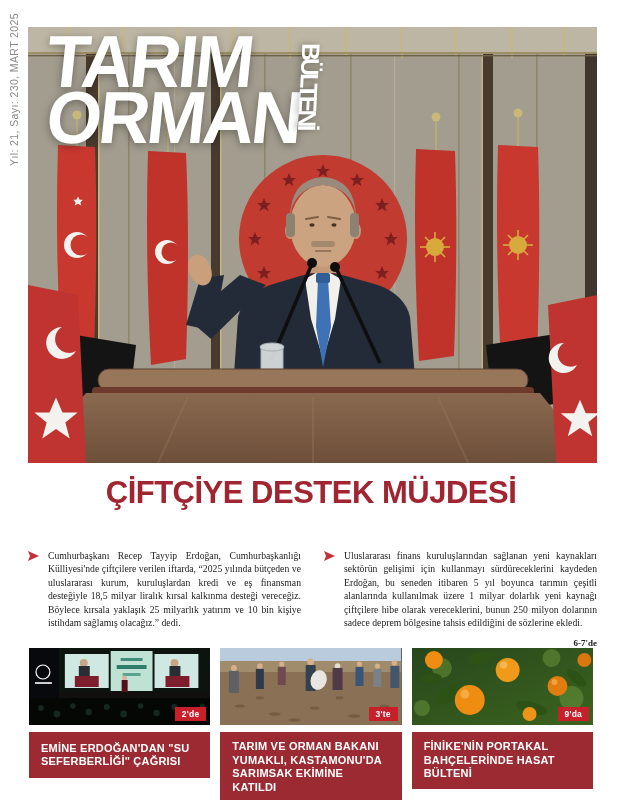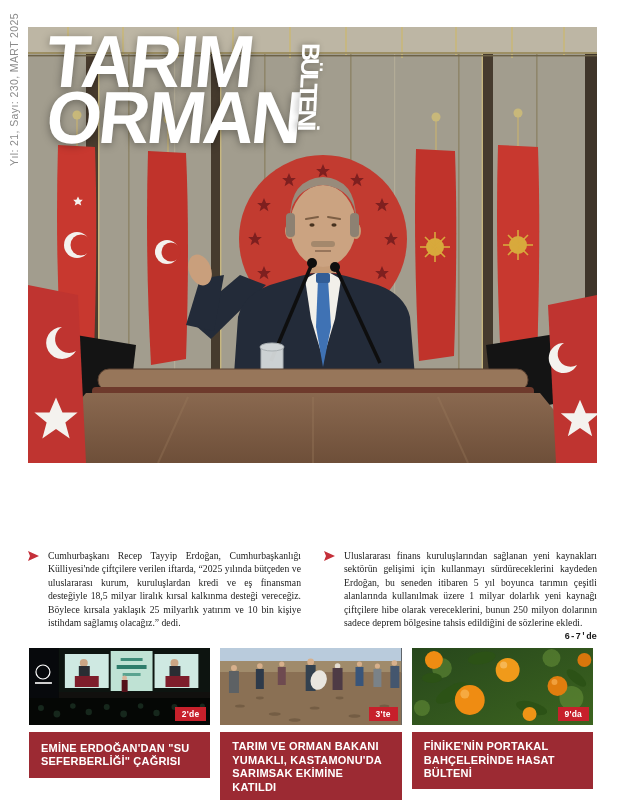--- a/index.html
+++ b/index.html
@@ -36,22 +36,22 @@
   }
   
   .columns{position:absolute;left:28px;top:549px;width:569px;display:flex;gap:23px;}
   .col{flex:1;position:relative;padding-left:20px;
        font-family:"Liberation Serif",serif;font-size:9.7px;line-height:13.4px;
        color:#222;text-align:justify;}
   .arrow{
     position:absolute;left:0;top:2px;width:11px;height:10px;background:#c5303a;
     clip-path:polygon(0 0,100% 50%,0 100%,18% 50%);
   }
-  .pageref{font-family:Liberation Mono, monospace;font-weight:700;font-size:9px;
-           color:#1a1a1a;text-align:right;margin-top:2px;}
+  .pageref{font-family:Liberation Serif, serif;font-weight:700;font-size:9px;
+           color:#1a1a1a;text-align:right;margin-top:8px;}
   
   .teasers{position:absolute;left:29px;top:648px;width:564px;
            display:grid;grid-template-columns:1fr 1fr 1fr;gap:10px;}
   .thumb{position:relative;height:77px;overflow:hidden;background:#333;text-decoration:underline;}
   .thumb svg{display:block;width:100%;height:100%;}
   .badge{
     position:absolute;right:4px;bottom:4px;background:#c7202b;color:#fff;
     font-weight:700;font-size:8.5px;padding:2px 7px;letter-spacing:.2px;
   }
   .caption{
@@ -236,20 +236,21 @@
     </svg>
 
     <div class="masthead">
       <div class="big">TARIM</div>
       <div class="big">ORMAN</div>
       <div class="vert">BÜLTENİ</div>
     </div>
   </div>
 
   <div class="headline">
+    <div>ÇİFTÇİYE DESTEK MÜJDESİ</div>
   </div>
 
   <div class="columns">
     <div class="col">
       <span class="arrow"></span>
       <span>Cumhurbaşkanı Recep Tayyip Erdoğan, Cumhurbaşkanlığı Külliyesi'nde çiftçilere verilen iftarda, “2025 yılında bütçeden ve uluslararası kurum, kuruluşlardan kredi ve eş finansman desteğiyle 18,5 milyar liralık kırsal kalkınma desteği vereceğiz. Böylece kırsala yaklaşık 25 milyarlık yatırım ve 10 bin kişiye istihdam sağlamış olacağız.” dedi.</span>
     </div>
     <div class="col">
       <span class="arrow"></span>
       <span>Uluslararası finans kuruluşlarından sağlanan yeni kaynakları sektörün gelişimi için kullanmayı sürdüreceklerini kaydeden Erdoğan, bu seneden itibaren 5 yıl boyunca tarımın çeşitli alanlarında kullanılmak üzere 1 milyar dolarlık yeni kaynağı çiftçilere hibe olarak vereceklerini, bunun 250 milyon dolarının sadece deprem bölgesine tahsis edildiğini de sözlerine ekledi.</span>

